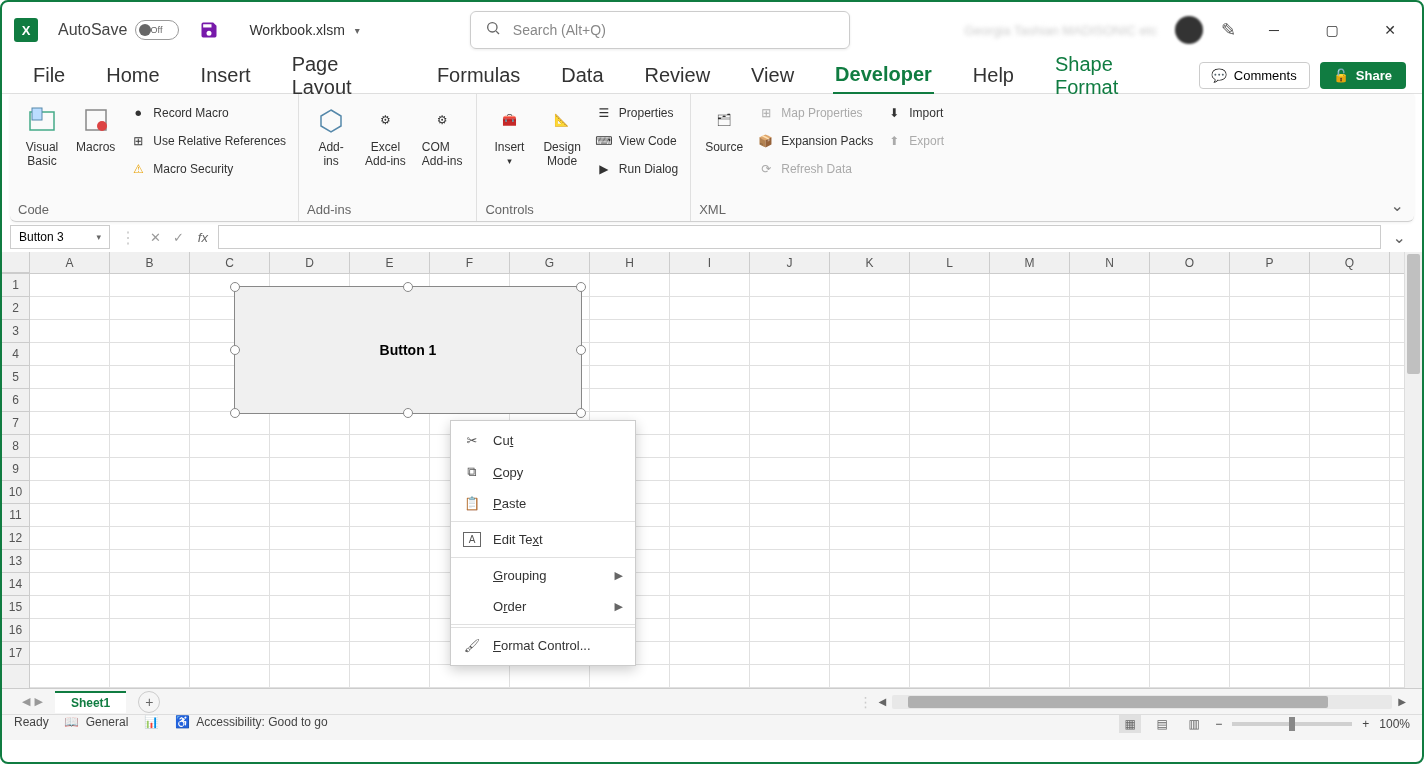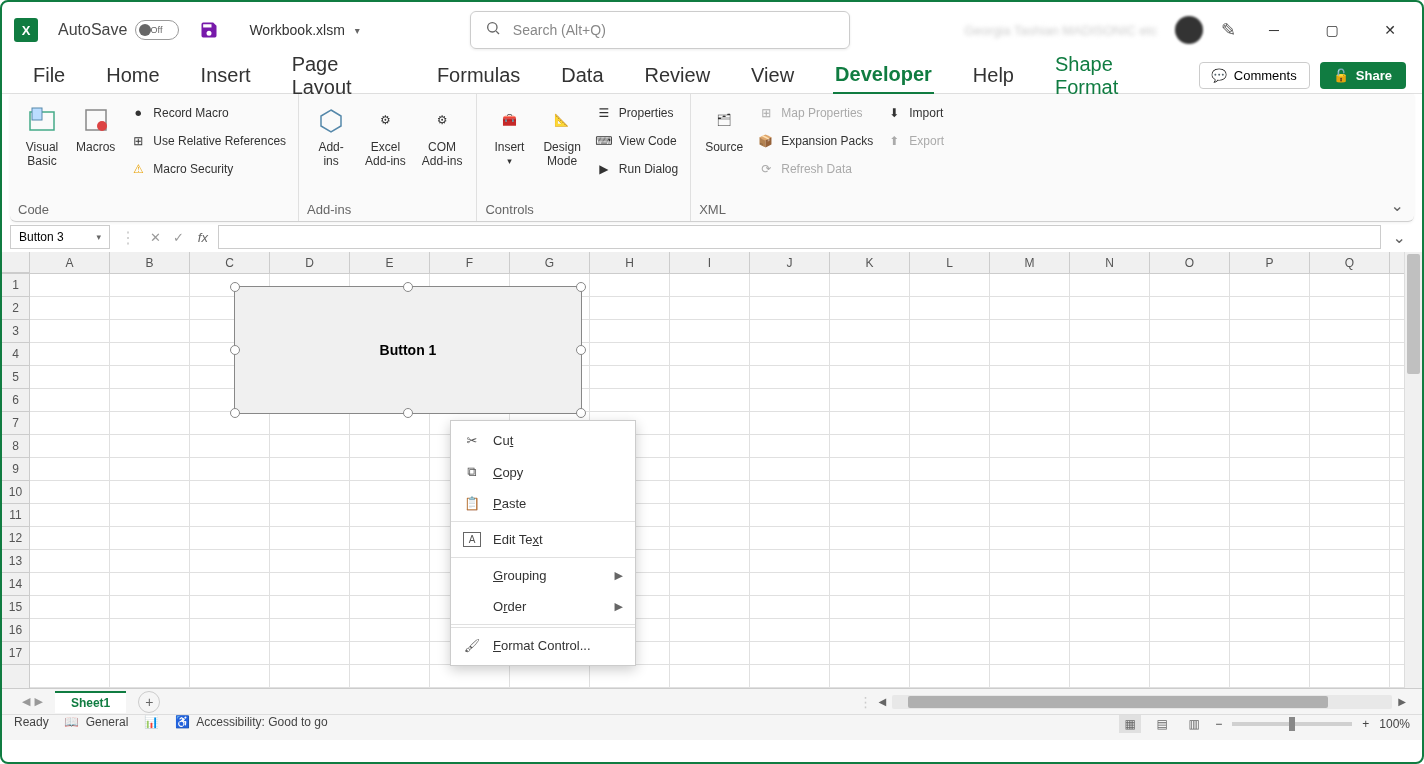--- a/index.html
+++ b/index.html
@@ -209,21 +209,21 @@
           <span style="white-space:pre-line;text-align:center">Add-
 ins</span>
         </div>
       <div class="big-btn">
           <div class="big-btn-icon">⚙</div>
           <span style="white-space:pre-line;text-align:center">Excel
 Add-ins</span>
         </div>
       <div class="big-btn">
           <div class="big-btn-icon">⚙</div>
-          <span style="white-space:pre-line;text-align:center">COM
+          <span style="white-space:pre-line;text-align:left">COM
 Add-ins</span>
         </div>
     </div>
     <div class="ribbon-group-label">Add-ins</div>
   </div>
 
   <div class="ribbon-group">
     <div class="ribbon-group-content">
       <div class="big-btn">
           <div class="big-btn-icon">🧰</div>

